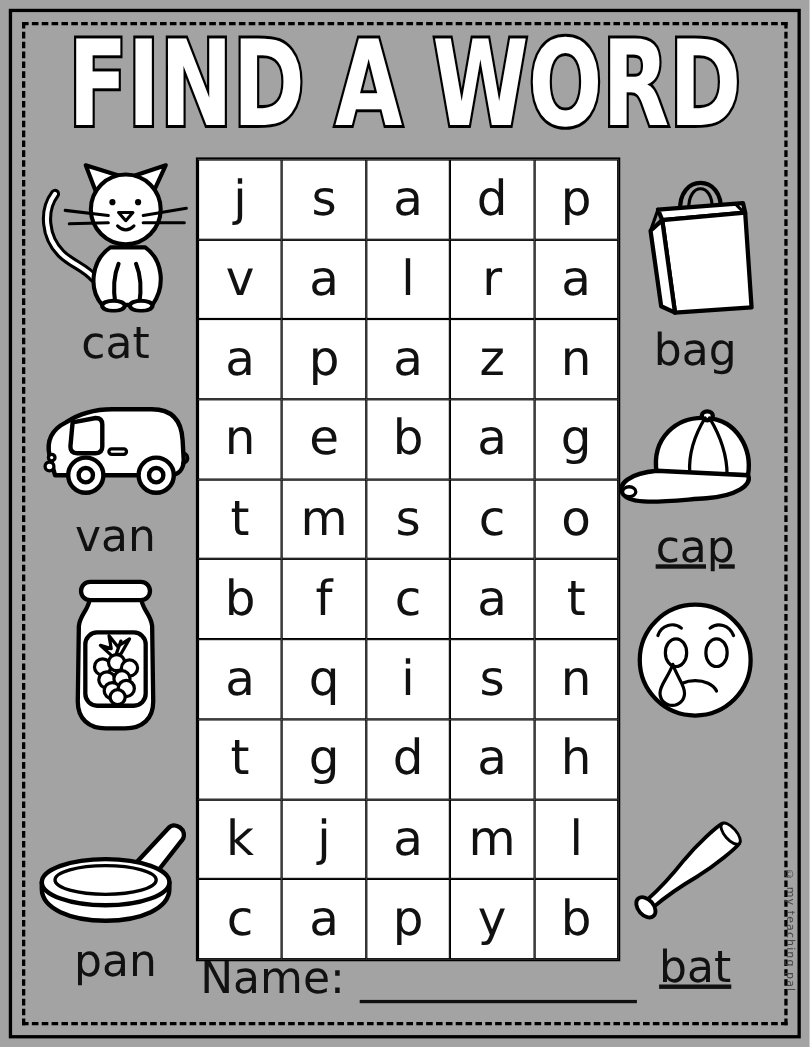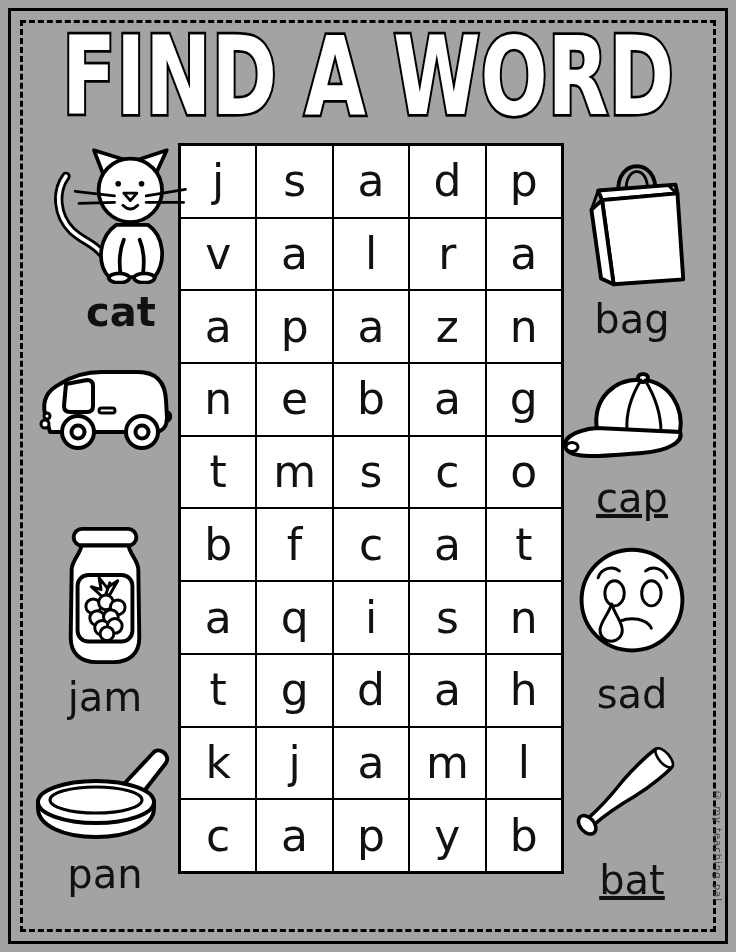--- a/index.html
+++ b/index.html
@@ -99,21 +99,21 @@
       <div class="cell">a</div>
       <div class="cell">m</div>
       <div class="cell">l</div>
       <div class="cell">c</div>
       <div class="cell">a</div>
       <div class="cell">p</div>
       <div class="cell">y</div>
       <div class="cell">b</div>
     </div>
 
-  <div class="word-item" style="left:44px;top:148px;font-weight:bold;">
+  <div class="word-item" style="left:28px;top:148px;">
     <svg class="pic" width="140" height="136" viewBox="0 0 150 145">
       <path class="tube-outer" d="M16,30 C4,46 6,72 22,88 C32,98 46,102 54,112"></path>
       <path class="tube-inner" d="M16,30 C4,46 6,72 22,88 C32,98 46,102 54,112"></path>
       <path class="fw" d="M62,138 C48,122 52,94 70,82 L104,82 C121,94 124,120 111,138 Z"></path>
       <path d="M78,98 C73,110 73,126 75,138"></path>
       <path d="M95,98 C100,110 100,126 98,138"></path>
       <ellipse class="fw" cx="73" cy="139" rx="11" ry="5"></ellipse>
       <ellipse class="fw" cx="100" cy="139" rx="11" ry="5"></ellipse>
       <path class="fw" d="M56,28 L46,2 L78,12 Z"></path>
       <path class="fw" d="M112,28 L124,2 L94,12 Z"></path>
@@ -136,39 +136,39 @@
       <path class="fw" d="M36,24 L57,20 C61,20 63,22 63,26 L63,46 C63,50 61,52 57,52 L40,52 C36,52 34,50 34,46 Z"></path>
       <rect class="fw thin" x="69" y="48" width="16" height="5" rx="2.5"></rect>
       <circle class="fw" cx="48" cy="72" r="16"></circle>
         <circle class="fw" cx="48" cy="72" r="6.5"></circle>
       <circle class="fw" cx="112" cy="72" r="16"></circle>
         <circle class="fw" cx="112" cy="72" r="6.5"></circle>
       <circle class="fw thin" cx="17" cy="56" r="3"></circle>
       <circle class="fw thin" cx="15" cy="64" r="4"></circle>
       <path class="thin" d="M137,52 c5,1 5,9 -1,9"></path>
     </svg>
+    <div class="word-label">van</div>
   </div>
 
   <div class="word-item" style="left:28px;top:524px;">
     <svg class="pic" width="118" height="145" viewBox="0 0 120 148">
       <rect class="fw" x="28" y="5" width="64" height="17" rx="8.5"></rect>
       <path class="fw" d="M36,22 C34,32 27,36 26,46 L25,116 C25,132 35,141 51,141 L69,141 C85,141 95,132 95,116 L94,46 C93,36 86,32 84,22 Z"></path>
       <rect class="fw" x="32" y="52" width="56" height="68" rx="11"></rect>
       <path class="fw thin" d="M57,74 L46,64 L56,67 L54,55 L62,65 L73,58 L65,72 Z"></path>
       <path class="thin" d="M60,74 L65,60"></path>
       <circle class="fw thin" cx="48" cy="84" r="7.5"></circle>
       <circle class="fw thin" cx="61" cy="80" r="7.5"></circle>
       <circle class="fw thin" cx="73" cy="85" r="7.5"></circle>
       <circle class="fw thin" cx="52" cy="96" r="7.5"></circle>
       <circle class="fw thin" cx="66" cy="95" r="7.5"></circle>
       <circle class="fw thin" cx="57" cy="106" r="7.5"></circle>
       <circle class="fw thin" cx="70" cy="104" r="7.5"></circle>
       <circle class="fw thin" cx="62" cy="112" r="7"></circle>
     </svg>
-    <div class="word-label">jam</div>
   </div>
 
   <div class="word-item" style="left:28px;top:742px;">
     <svg class="pic" width="150" height="104" viewBox="0 0 150 104">
       <path class="fw" d="M94,42 L123,11 C129,4 141,13 136,21 L111,53 Z"></path>
       <path class="fw" d="M8,60 L8,66 C8,84 34,95 66,95 C98,95 124,84 124,66 L124,60 Z"></path>
       <ellipse class="fw" cx="66" cy="60" rx="58" ry="21"></ellipse>
       <ellipse class="thin" cx="66" cy="58" rx="46" ry="13"></ellipse>
     </svg>
     <div class="word-label">pan</div>
@@ -202,29 +202,32 @@
   <div class="word-item" style="left:555px;top:540px;">
     <svg class="pic" width="126" height="126" viewBox="0 0 130 130">
       <circle class="fw" cx="65" cy="62" r="52"></circle>
       <ellipse class="fw thin" cx="47" cy="55" rx="10" ry="13"></ellipse>
       <ellipse class="fw thin" cx="85" cy="55" rx="10" ry="13"></ellipse>
       <path class="thin" d="M30,39 C33,29 45,26 52,32"></path>
       <path class="thin" d="M79,32 C86,26 97,29 101,39"></path>
       <path class="thin" d="M45,91 C51,78 79,78 85,91"></path>
       <path class="fw thin" d="M44,66 C40,78 32,85 32,93 A11.5,11.5 0 0 0 55,93 C55,85 48,78 44,66 Z"></path>
     </svg>
-    <div class="word-label">sad</div>
   </div>
 
   <div class="word-item" style="left:555px;top:720px;text-decoration:underline;">
     <svg class="pic" width="132" height="132" viewBox="0 0 150 150">
       <g transform="translate(15,127) rotate(-41)">
         <path class="fw" d="M18,-5 C42,-5 58,-8 74,-11 C96,-14.5 122,-15 128,-13.5 A6,14 0 0 1 128,13.5 C122,15 96,14.5 74,11 C58,8 42,5 18,5 Z"></path>
         <ellipse class="fw thin" cx="128" cy="0" rx="6" ry="13.5"></ellipse>
         <ellipse class="fw" cx="12" cy="0" rx="8" ry="12"></ellipse>
       </g>
     </svg>
     <div class="word-label">bat</div>
   </div>
 
+  <div class="name-row">
+    <span class="name-label">Name:</span>
+    <div class="name-line"></div>
+  </div>
 
   <div class="watermark">© my teaching pal</div>
 </div>
 
 </body></html>

